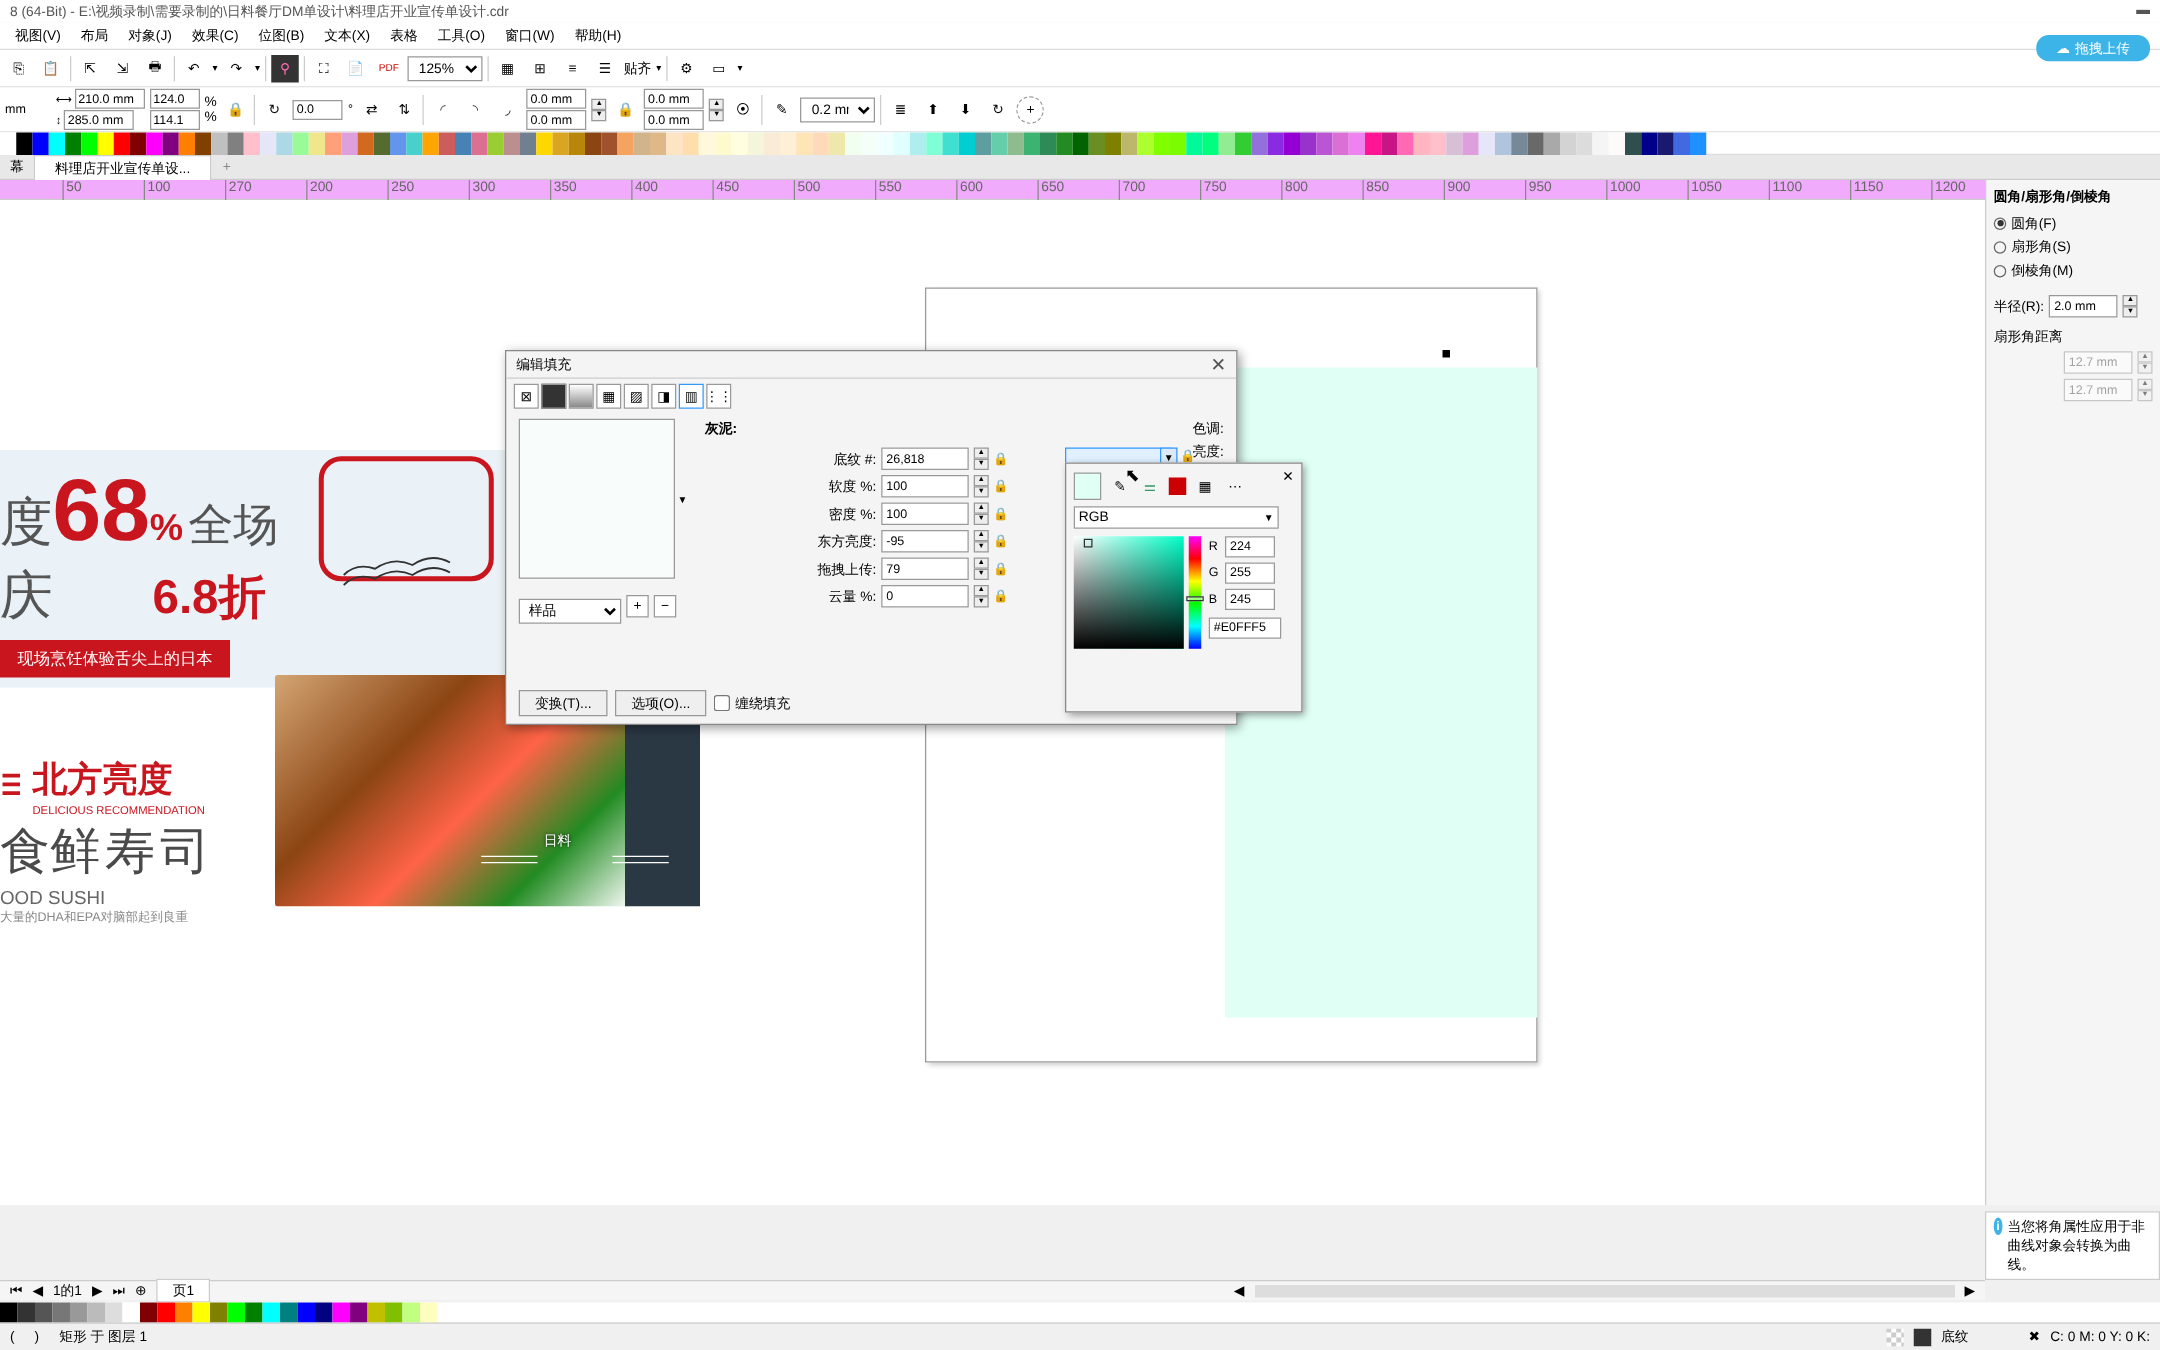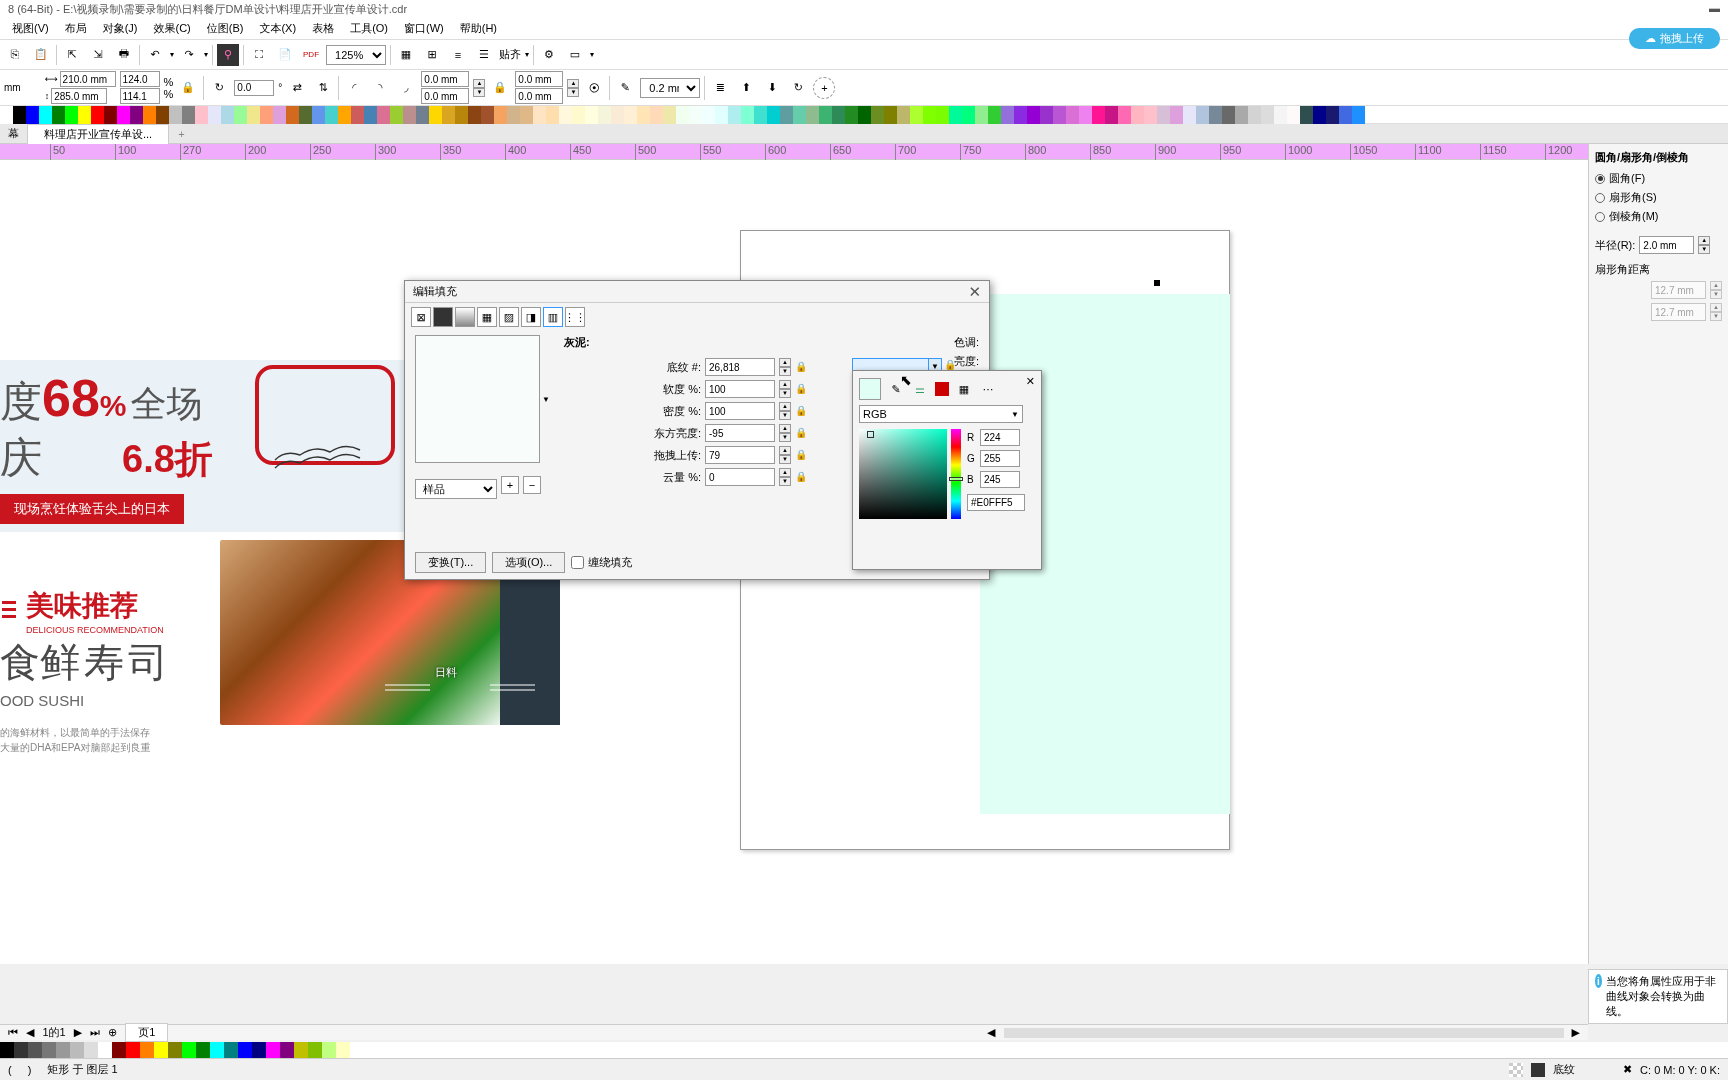--- a/index.html
+++ b/index.html
@@ -356,21 +356,21 @@
       </div>
     <div class="canvas-content">
       <div class="page-rect"></div>
       <div style="position:absolute; left:980px; top:134px; width:250px; height:520px; background:#e0fff5;"></div>
       <div style="position:absolute; left:1154px; top:120px; width:6px; height:6px; background:#000;"></div>
 
       <div class="design-left">
         <div style="background:#eaf2f7;padding:8px 4px 8px 0;">
           <div style="display:flex;align-items:baseline;">
             <span style="font-size:42px;color:#555;">度</span>
-            <span class="big-text" style="font-size:52px;">68</span>
+            <span class="big-text" style="font-size:70px;">68</span>
             <span class="big-text" style="font-size:30px;">%</span>
             <span style="font-size:36px;color:#555;margin-left:4px;">全场</span>
           </div>
           <div style="display:flex;align-items:baseline;">
             <span style="font-size:42px;color:#555;">庆</span>
             <span class="big-text" style="font-size:38px;margin-left:80px;">6.8折</span>
           </div>
           <div class="promo-bar">现场烹饪体验舌尖上的日本</div>
         </div>
         <div style="position:absolute;left:255px;top:5px;width:140px;height:100px;border:4px solid #c9151e;border-radius:18px;"></div>
@@ -381,33 +381,32 @@
             </svg>
         </div>
 
         <div style="margin-top:55px;display:flex;align-items:center;gap:6px;">
           <svg width="20" height="30">
               <rect x="2" y="5" width="14" height="3" fill="#c9151e"></rect>
               <rect x="2" y="12" width="14" height="3" fill="#c9151e"></rect>
               <rect x="2" y="19" width="14" height="3" fill="#c9151e"></rect>
             </svg>
           <div>
-            <div class="recommend" style="margin-top:0;">美味推荐</div>
+            <div class="recommend" style="margin-top:0;">北方亮度</div>
             <div class="recommend-sub">DELICIOUS RECOMMENDATION</div>
           </div>
         </div>
 
         <div style="display:flex;align-items:baseline;">
           <span style="font-size:40px;color:#4a4a4a;">食</span>
           <div>
             <div class="sushi-title" style="display:inline;margin-top:28px;">鲜寿司</div>
           </div>
         </div>
         <div class="sushi-sub">OOD SUSHI</div>
-        <div class="sushi-desc">的海鲜材料，以最简单的手法保存</div>
         <div class="sushi-desc" style="margin-top:0;">大量的DHA和EPA对脑部起到良重</div>
       </div>
       <div class="sushi-img">
         <div style="position:absolute;right:0;top:0;width:60px;height:100%;background:#2a3844;"></div>
       </div>
       <div class="overlay-logo">
         <svg width="160" height="40">
             <path d="M5,20 L50,20 M110,20 L155,20" stroke="#fff" stroke-width="1"></path>
             <path d="M5,25 L50,25 M110,25 L155,25" stroke="#fff" stroke-width="1"></path>
           </svg>

